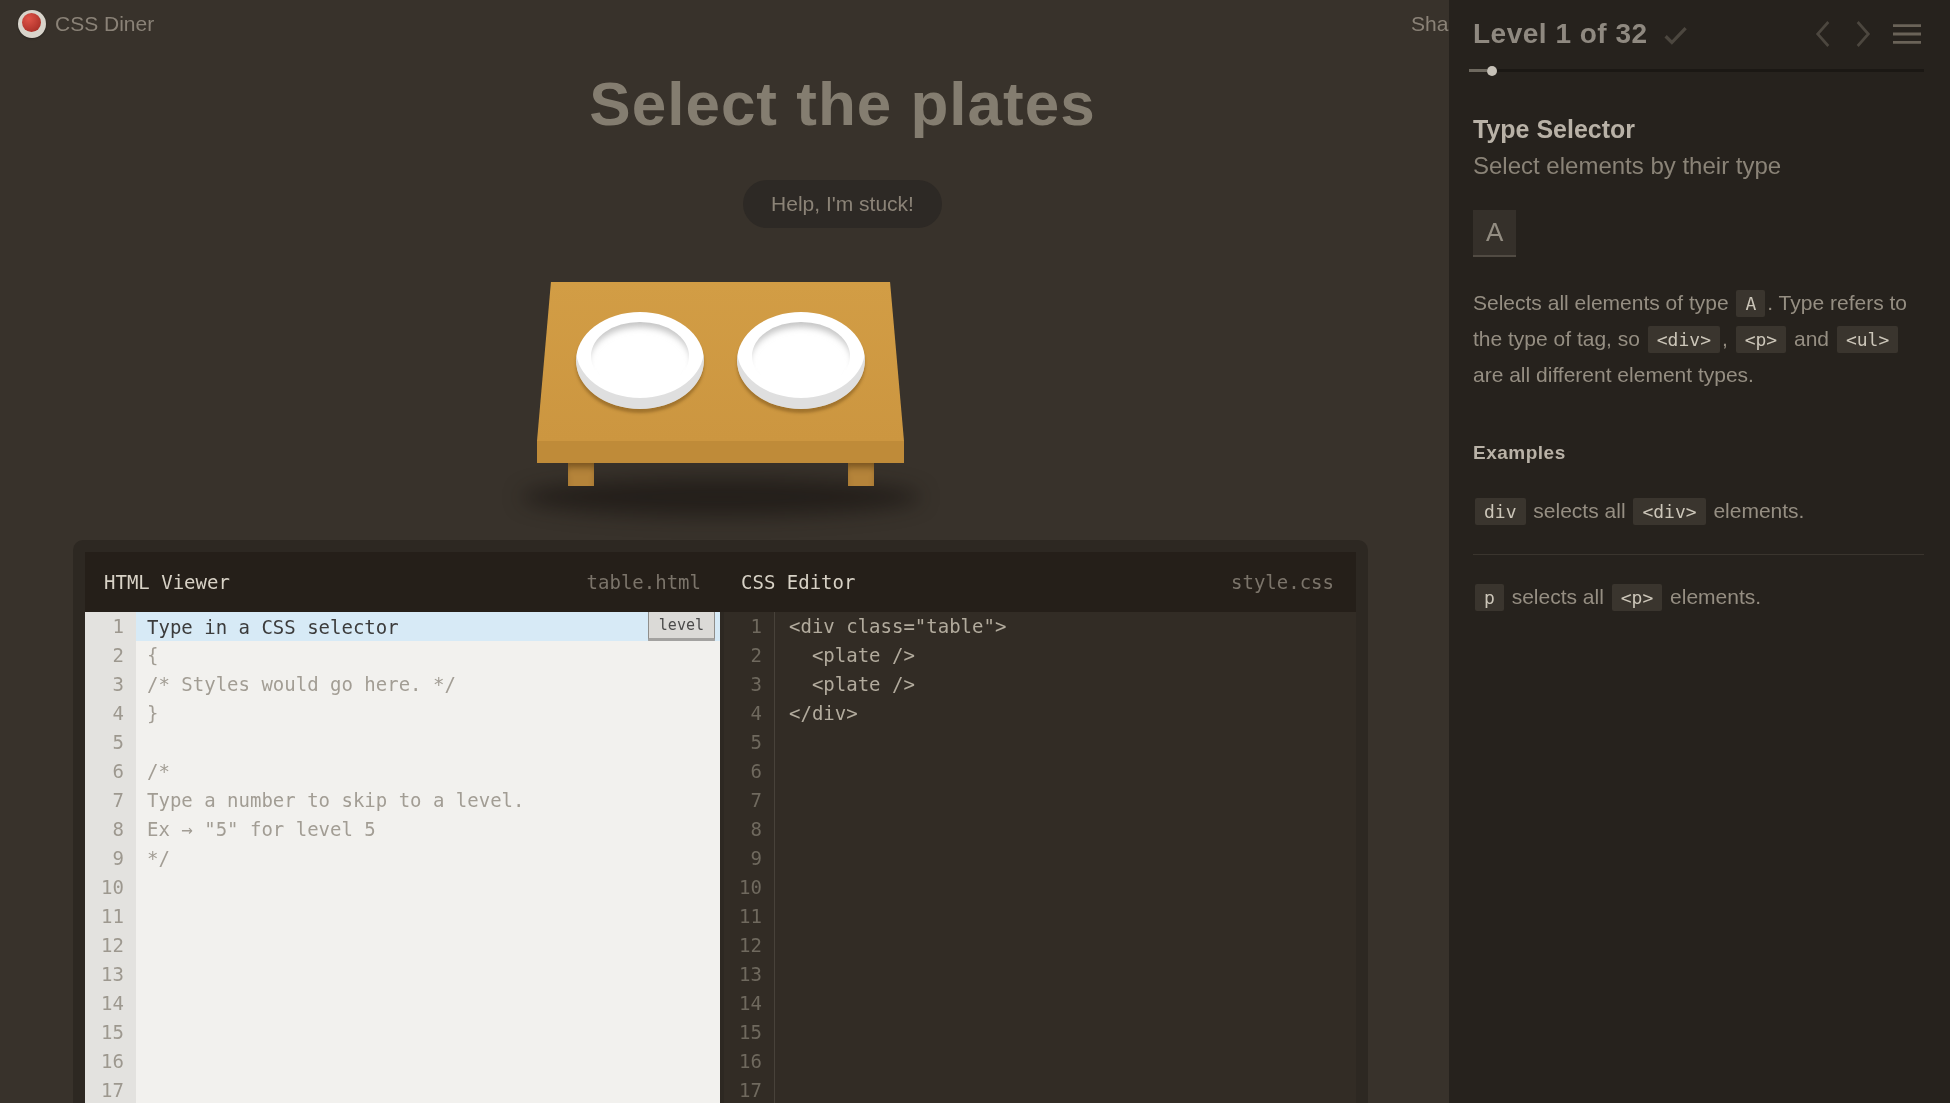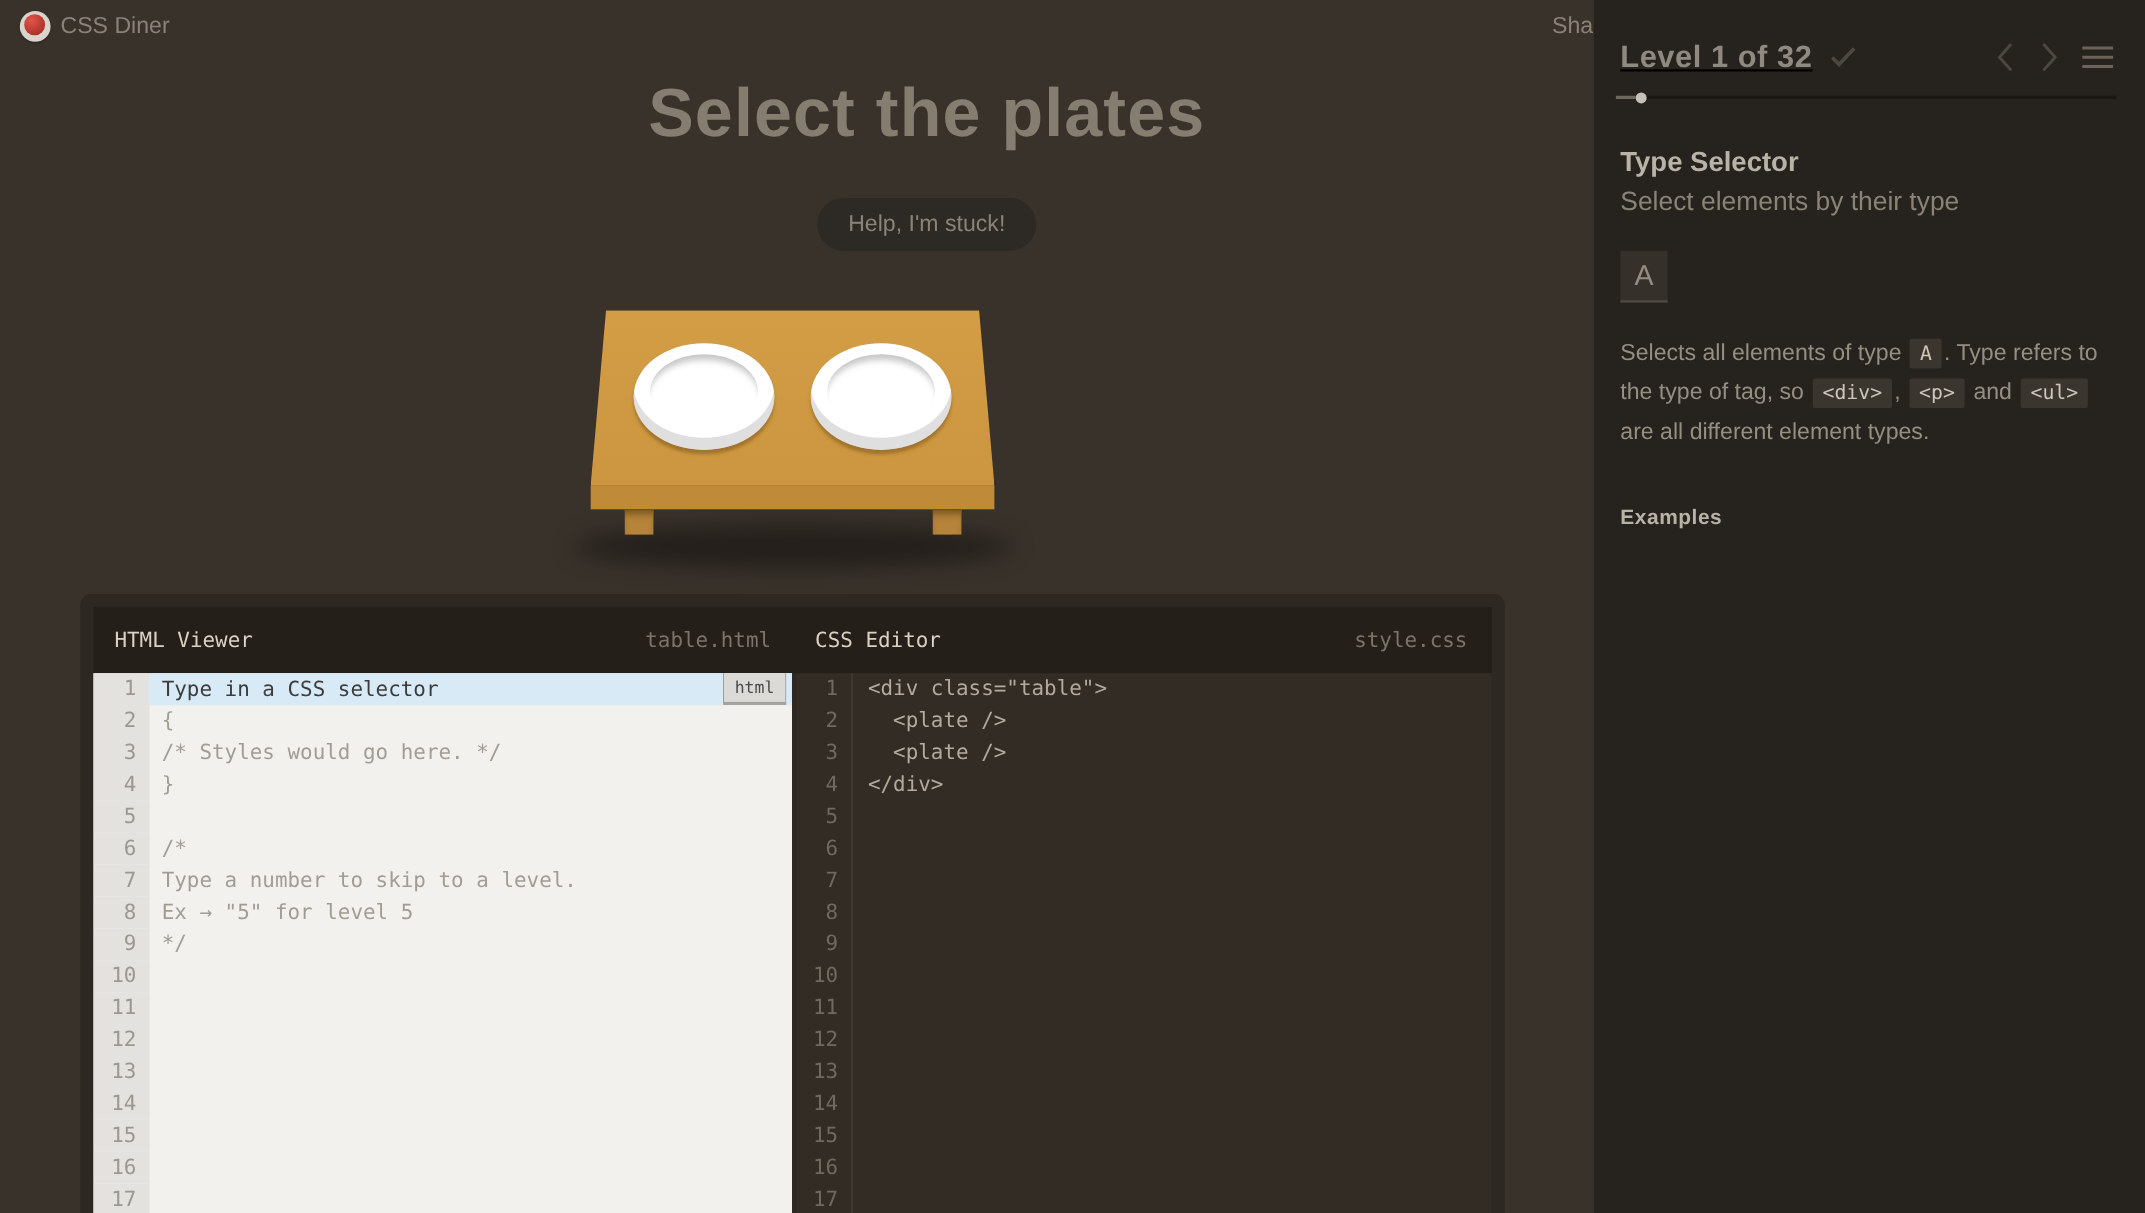--- a/index.html
+++ b/index.html
@@ -71,21 +71,21 @@
   .selector-input { flex:1; background:transparent; border:none; outline:none; padding-left:11px;
                     font-family:"DejaVu Sans Mono", monospace; font-size:19px; color:#3c3c3c; height:29px; }
   .selector-input::placeholder { color:#3c3c3c; opacity:1; }
   .enter-btn { position:absolute; right:5px; top:-2px; height:33px; padding:0 10px; cursor:pointer;
                background:#dbdad7; color:#4a4a4a; font-family:"DejaVu Sans Mono", monospace; font-size:15px;
                border:1px solid #8f8e8b; border-bottom:5px solid #a3a2a0; border-radius:3px; }
 
   
   .sidebar { position:absolute; left:1449px; top:0; width:501px; height:1103px; background:#26221d;
              padding:0 26px 0 24px; }
-  .sb-header { margin-top:36px; display:flex; align-items:flex-start;text-decoration:underline; }
+  .sb-header { margin-top:18px; display:flex; align-items:flex-end; }
   .level-label { font-size:28px; font-weight:bold; color:#8f8980; letter-spacing:.5px; }
   .check-icon { margin-left:12px; display:flex; }
   .check-icon svg { stroke:#4c473f; }
   .sb-nav { margin-left:auto; display:flex; align-items:center; gap:14px; }
   .sb-nav .navbtn { background:none; border:none; padding:0; cursor:pointer; display:flex; }
   .chev svg { stroke:#4c473f; }
   .menu svg { stroke:#6a6358; }
 
   .progress { margin-top:16px; position:relative; height:9px; }
   .progress-track { position:absolute; left:-4px; right:0; top:3px; height:3px; background:#1b1814; }
@@ -161,21 +161,21 @@
       </div>
       <div class="ph-cell ph-css">
         <span class="ph-title">CSS Editor</span>
         <span class="ph-file">style.css</span>
       </div>
     </div>
     <div class="panel-body">
       <div class="pane css-pane">
           <div class="crow">
             <div class="gut">1</div>
-            <div class="cell input-cell"><input class="selector-input" placeholder="Type in a CSS selector" style=""><button class="enter-btn">html</button></div>
+            <div class="cell input-cell"><input class="selector-input" placeholder="Type in a CSS selector" style=""><button class="enter-btn">level</button></div>
           </div>
           <div class="crow">
             <div class="gut">2</div>
             <div class="cell css-code">{</div>
           </div>
           <div class="crow">
             <div class="gut">3</div>
             <div class="cell css-code">/* Styles would go here. */</div>
           </div>
           <div class="crow">
@@ -345,14 +345,19 @@
   </div>
 
   <div class="lesson-title">Type Selector</div>
   <div class="lesson-subtitle">Select elements by their type</div>
 
   <div class="selector-badge">A</div>
 
   <div class="lesson-desc">Selects all elements of type <span class="chip">A</span>. Type refers to the type of tag, so <span class="chip">&lt;div&gt;</span>, <span class="chip">&lt;p&gt;</span> and <span class="chip">&lt;ul&gt;</span> are all different element types.</div>
 
   <div class="examples-title">Examples</div>
+  <div class="examples-list">
+      <div class="example-row"><span class="chip">div</span> selects all <span class="chip">&lt;div&gt;</span> elements.</div>
+      <div class="ex-divider"></div>
+      <div class="example-row"><span class="chip">p</span> selects all <span class="chip">&lt;p&gt;</span> elements.</div>
+    </div>
 
 </div>
 
 </body></html>

